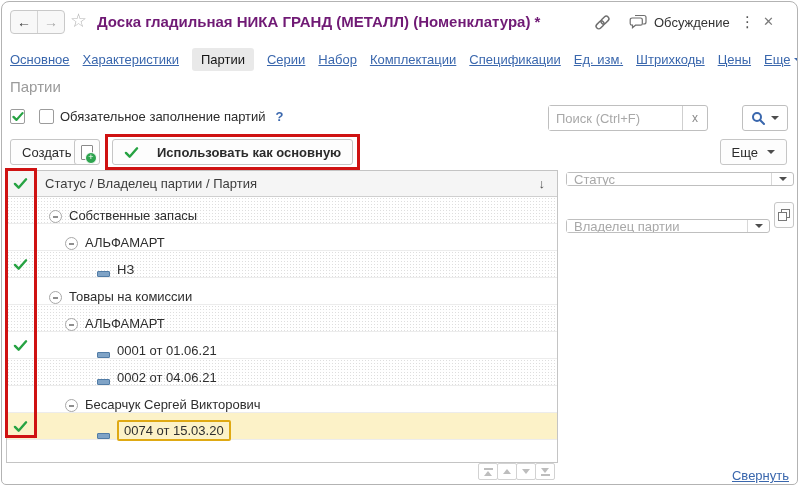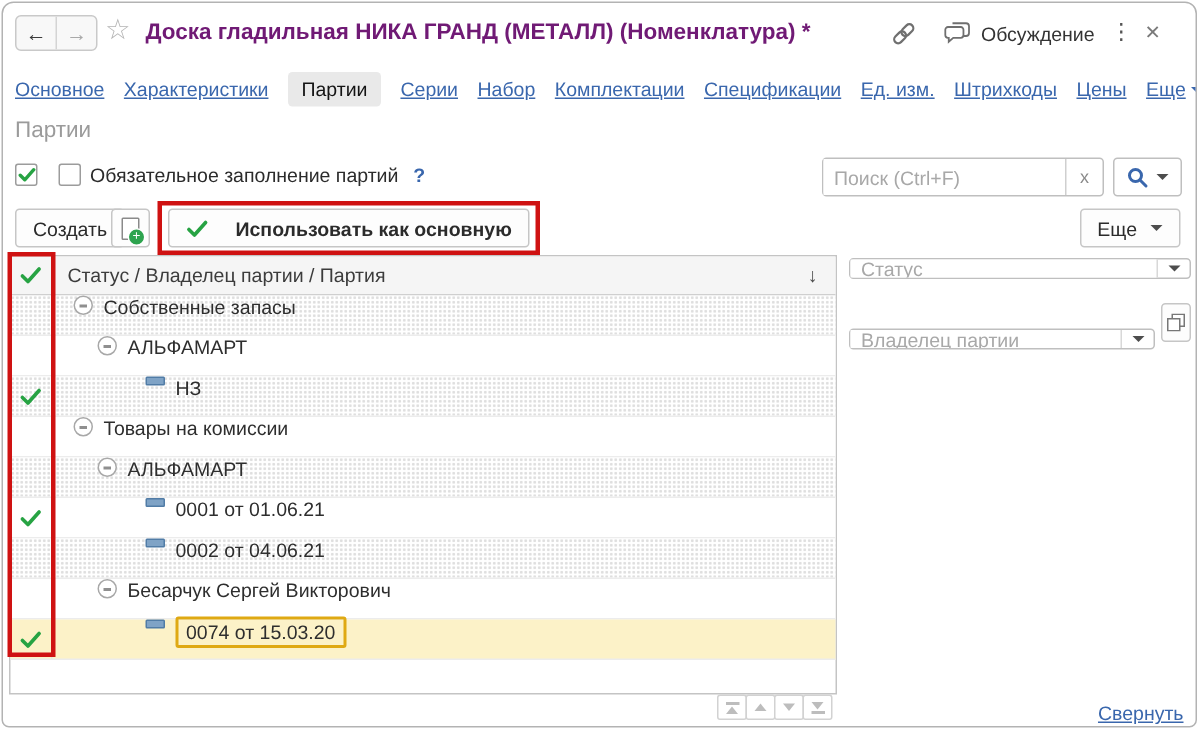--- a/index.html
+++ b/index.html
@@ -36,21 +36,21 @@
 
   .section-title{position:absolute;left:8px;top:76px;font-size:15px;color:#9b9b9b;}
 
   
   .options-row{position:absolute;left:8px;top:102px;height:24px;display:flex;align-items:center;gap:14px;}
   .cb-group{display:flex;align-items:center;gap:6px;cursor:pointer;}
   .cb{width:15px;height:15px;border:1px solid #9c9c9c;border-radius:2px;background:#fff;display:flex;align-items:center;justify-content:center;flex:none;}
   .help{color:var(--link-blue);font-weight:bold;cursor:pointer;margin-left:-4px;}
 
   
-  .search-box{position:absolute;left:546px;top:103px;width:188px;height:26px;border:1px solid #bfbfbf;border-radius:3px;background:#fff;display:flex;}
+  .search-box{position:absolute;left:546px;top:103px;width:160px;height:26px;border:1px solid #bfbfbf;border-radius:3px;background:#fff;display:flex;}
   .search-box input{flex:1;min-width:0;border:none;outline:none;padding:0 7px;font:inherit;color:#333;}
   .clear-seg{width:25px;border-left:1px solid #cfcfcf;display:flex;align-items:center;justify-content:center;color:#8a8a8a;font-size:12px;cursor:pointer;}
   .search-btn{position:absolute;left:740px;top:103px;width:46px;height:26px;border:1px solid #bfbfbf;border-radius:3px;background:#fff;display:flex;align-items:center;justify-content:center;cursor:pointer;}
 
   
   .btn{height:26px;border:1px solid #c6c6c6;border-radius:3px;background:#fdfdfd;font:inherit;color:#2b2b2b;display:inline-flex;align-items:center;justify-content:center;padding:0 11px;cursor:pointer;}
   .create-btn{position:absolute;left:8px;top:137px;}
   .copy-btn{position:absolute;left:72px;top:137px;width:26px;padding:0;}
   .doc{width:12px;height:15px;border:1px solid #8a8a8a;border-radius:1px;background:#fff;position:relative;}
   .doc::after{content:'+';position:absolute;right:-5px;bottom:-5px;width:10px;height:10px;background:#2ea44f;border:1px solid #fff;border-radius:50%;color:#fff;font-size:9px;line-height:9px;text-align:center;}
@@ -62,21 +62,21 @@
   .check.hidden{visibility:hidden;}
 
   
   .grid{position:absolute;left:4px;top:168px;width:552px;height:293px;border:1px solid #c4c4c4;background:#fff;}
   .grid-header{height:26px;background:#f5f5f5;border-bottom:1px solid #cfcfcf;display:flex;}
   .grid-header .c1{width:28px;border-right:1px solid #d0d0d0;display:flex;align-items:center;justify-content:center;flex:none;}
   .grid-header .c2{flex:1;display:flex;align-items:center;padding-left:10px;color:#3c3c3c;position:relative;cursor:pointer;}
   .sort{position:absolute;right:12px;color:#4a4a4a;font-size:13px;}
   .grid-row{height:27px;border-bottom:1px solid #ececec;display:flex;background:#fff;cursor:pointer;}
   .grid-row .c1{width:28px;border-right:1px solid #e3e3e3;display:flex;align-items:center;justify-content:center;flex:none;}
-  .grid-row .c2{flex:1;display:flex;align-items:flex-start;gap:7px;}
+  .grid-row .c2{flex:1;display:flex;align-items:flex-end;gap:7px;}
   .stripe{background-image:radial-gradient(#dedede 0.8px, transparent 1px);background-size:3px 3px;}
   .selected{background:var(--selection-bg) !important;background-image:none !important;}
   .row-label{color:#2e2e2e;white-space:nowrap;}
   .focus-cell{border:2px solid var(--selection-border);border-radius:2px;padding:1px 5px;margin:-2px 0;}
   .group-icon{width:13px;height:13px;border:1px solid #a8a8a8;border-radius:50%;background:#fff;position:relative;flex:none;cursor:pointer;}
   .group-icon::after{content:'';position:absolute;left:3px;right:3px;top:50%;margin-top:-1px;border-top:2px solid #8f8f8f;}
   .item-icon{width:13px;height:6px;background:#7fa3c6;border:1px solid #517ca6;border-radius:1px;flex:none;}
   .red-frame-col{position:absolute;left:3px;top:166px;width:32px;height:270px;border:3px solid var(--annotation-red);pointer-events:none;}
 
   

